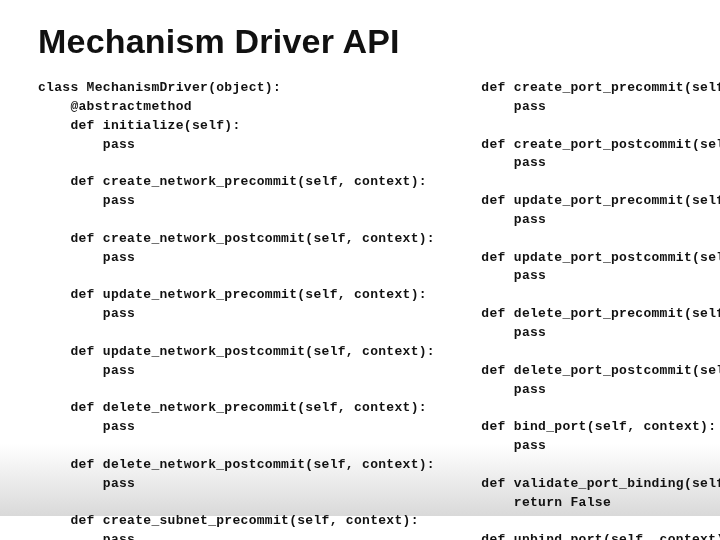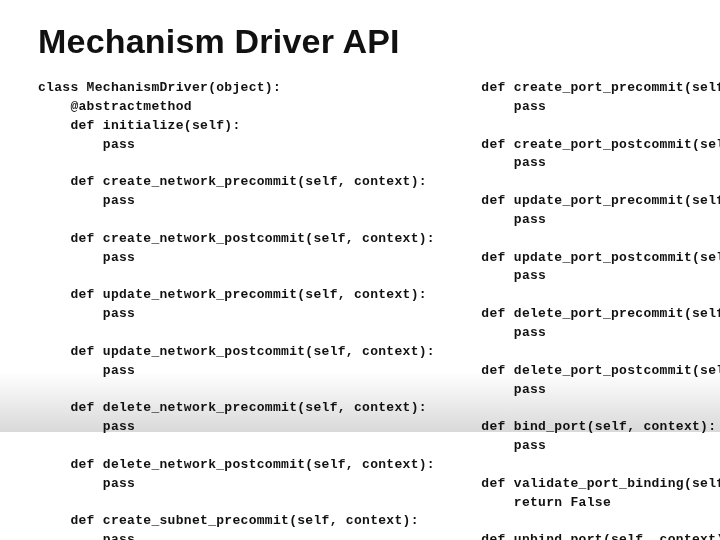--- a/index.html
+++ b/index.html
@@ -6,21 +6,21 @@
     margin: 0;
     padding: 0;
     width: 720px;
     height: 540px;
     background: #fff;
     font-family: Georgia, 'Times New Roman', serif;
     overflow: hidden;
   }
   .slide {
     width: 720px;
-    height: 432px;
+    height: 516px;
     box-sizing: border-box;
     padding: 22px 38px 0 38px;
     background: linear-gradient(to bottom, #ffffff 0%, #ffffff 86%, #d9d9d9 100%);
     position: relative;
   }
   .title {
     font-family: "Helvetica Neue", Arial, sans-serif;
     font-weight: 700;
     font-size: 34px;
     color: #111;

